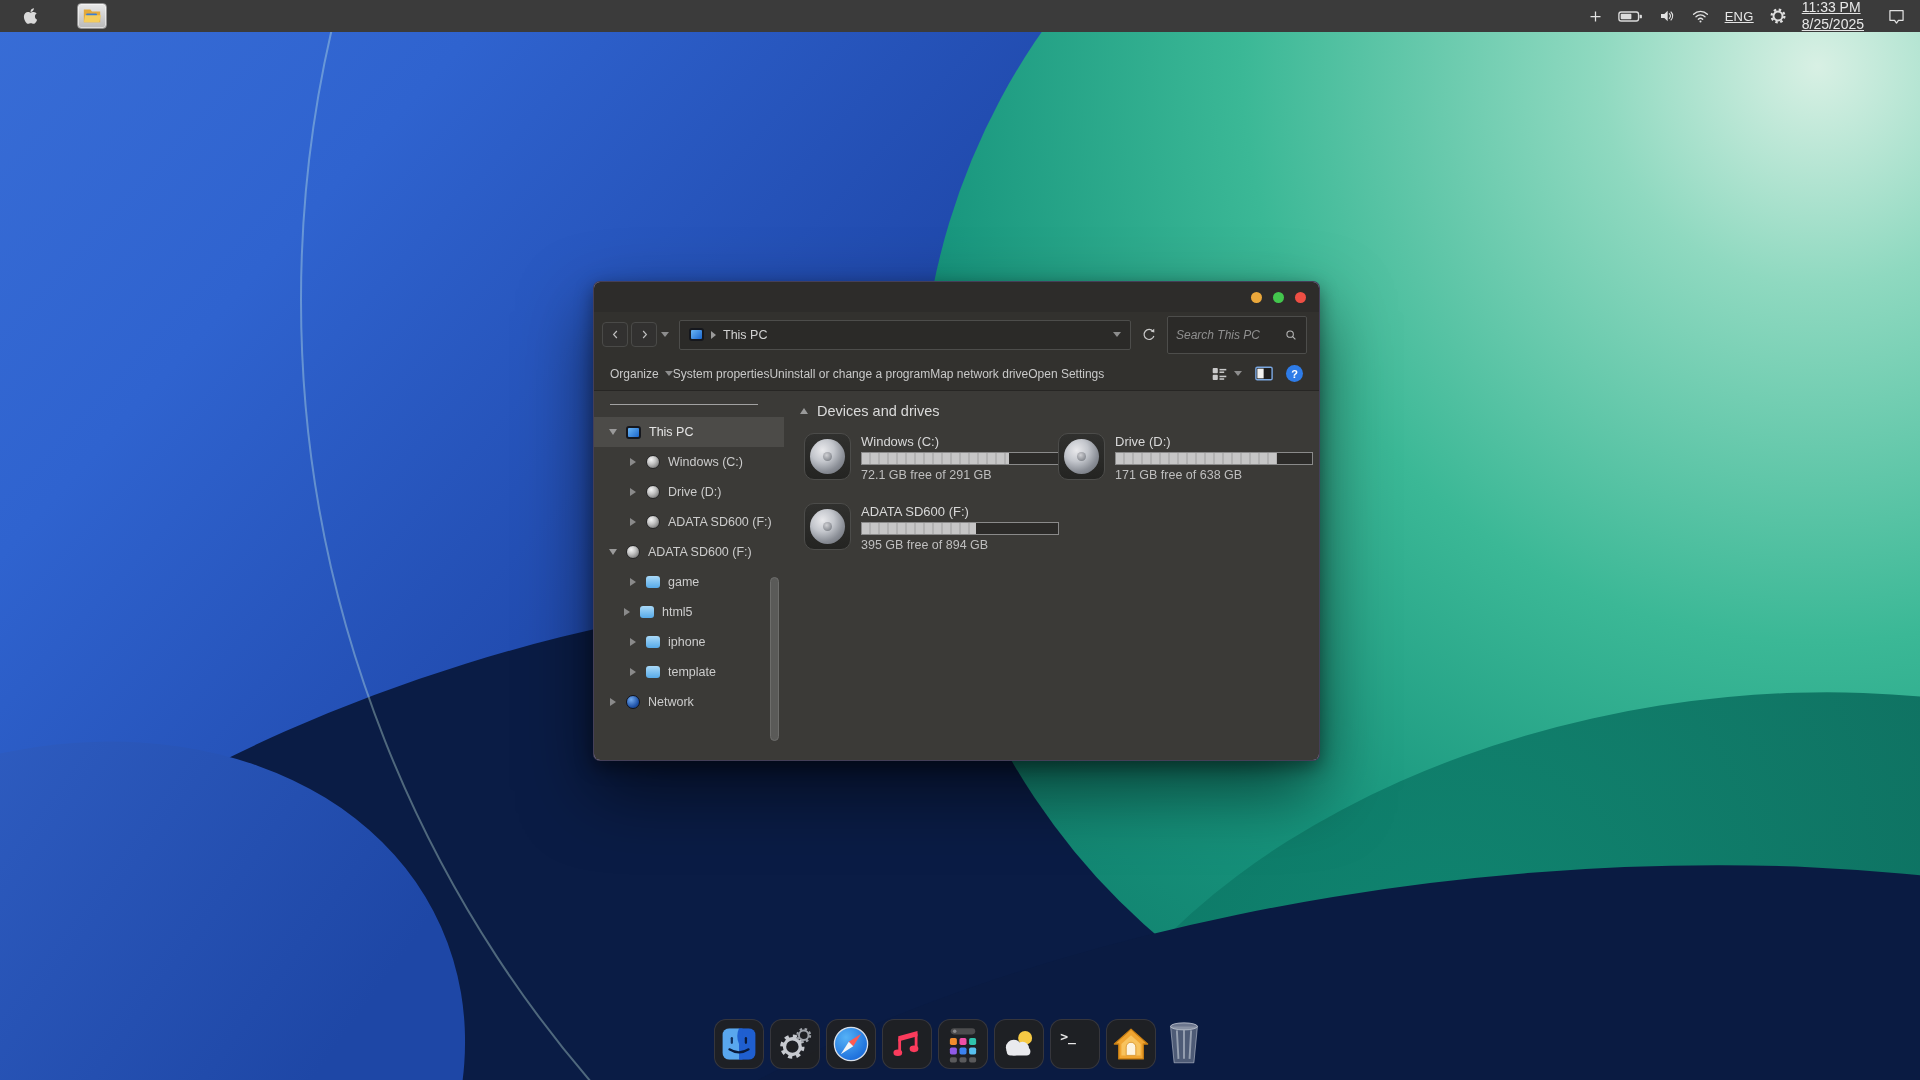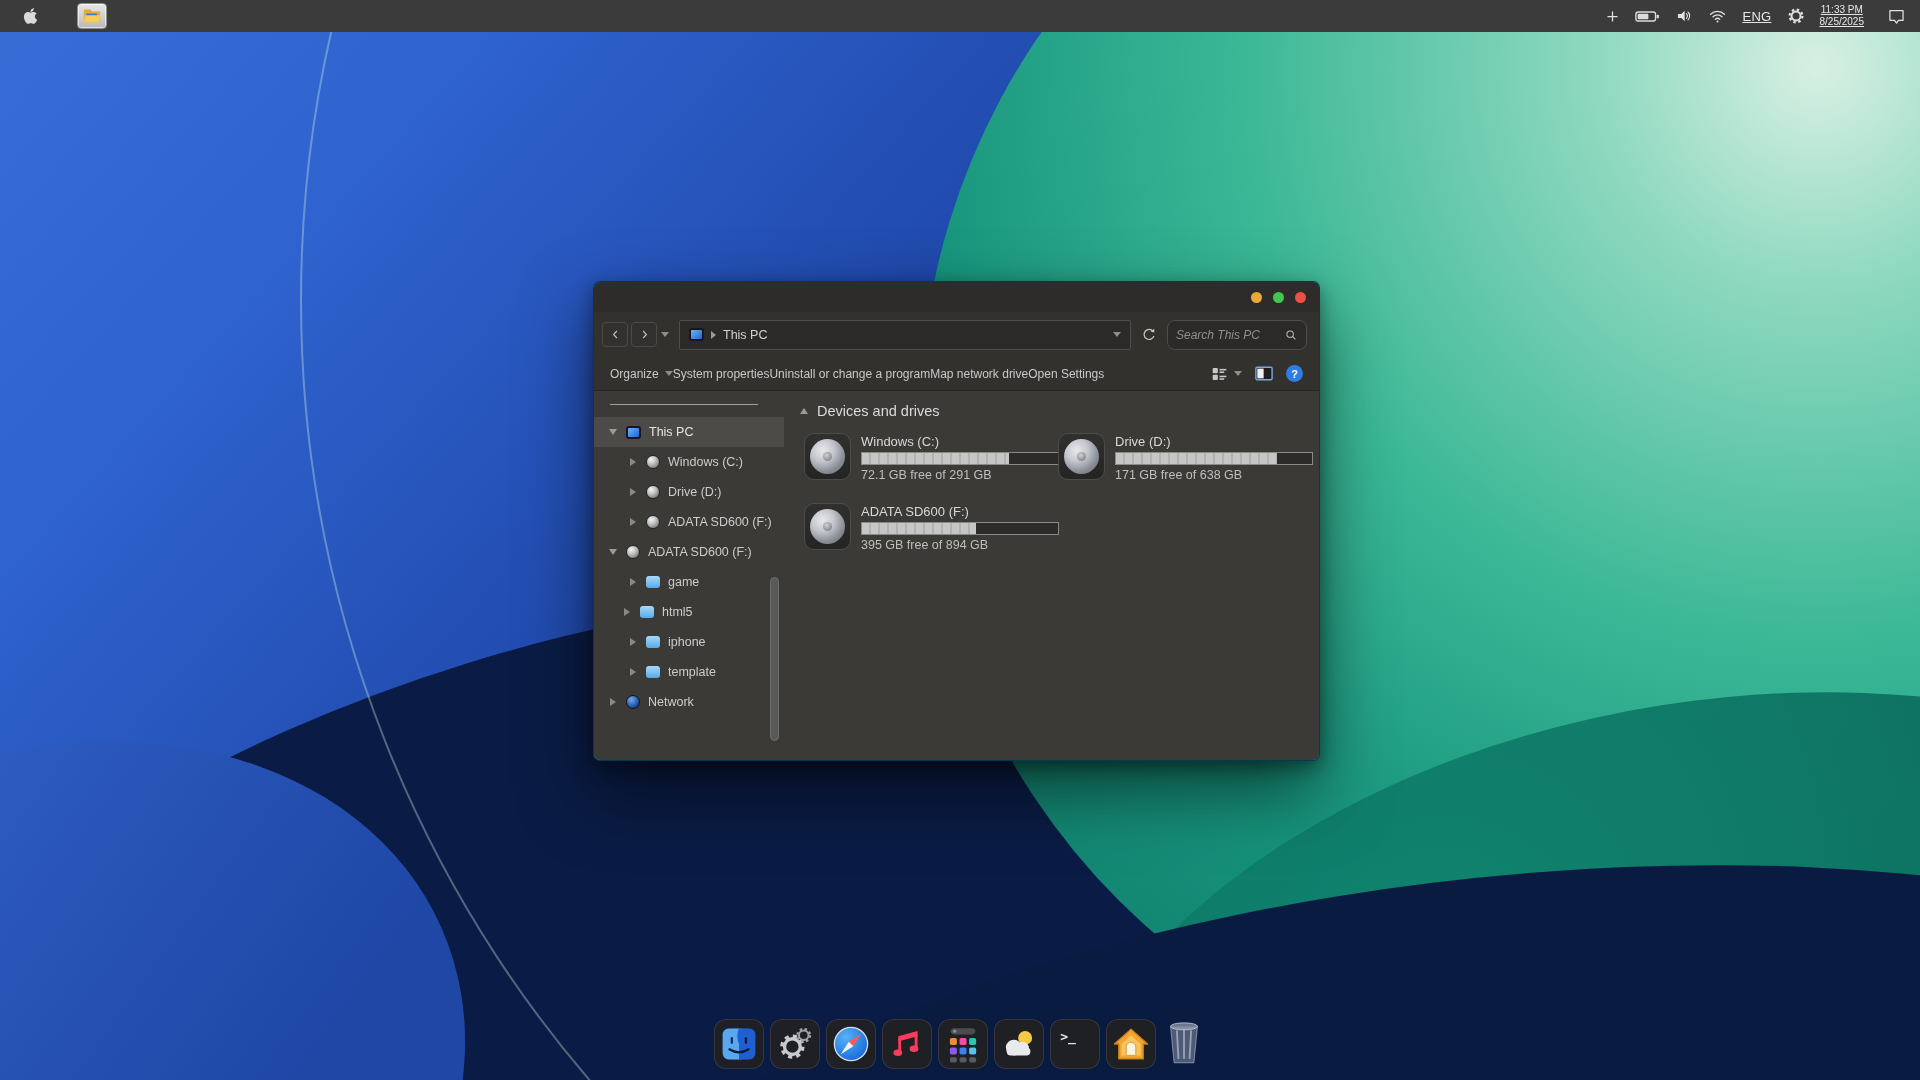--- a/index.html
+++ b/index.html
@@ -33,46 +33,46 @@
   .menubar { position:absolute; top:0; left:0; right:0; height:32px; background:#3b3b3b;
     display:flex; align-items:center; padding:0 14px; z-index:60; color:#e4e4e4; }
   .mb-left { display:flex; align-items:center; }
   .apple { width:17px; height:20px; display:grid; place-items:center; margin-left:8px; }
   .task-btn { margin-left:38px; width:30px; height:26px; border-radius:4px;
     background:linear-gradient(180deg,#e8e8e8,#b9b9b9); border:1px solid #8f8f8f;
     display:grid; place-items:center; box-shadow:inset 0 0 0 1px rgba(255,255,255,.5); }
   .mb-right { margin-left:auto; display:flex; align-items:center; gap:15px;text-decoration:underline; }
   .mb-ico { display:grid; place-items:center; }
   .lang { font-size:13px; letter-spacing:.3px; color:#e8e8e8; }
-  .clock { text-align:center; font-size:10px; line-height:1.2; color:#e8e8e8; }
+  .clock { text-align:left; font-size:14px; line-height:1.2; color:#e8e8e8; }
 
   
   .window { position:absolute; left:593px; top:281px; width:727px; height:480px;
-    background:#0ea5e9; border-radius:7px; overflow:hidden; z-index:10;
+    background:#c4b5fd; border-radius:7px; overflow:hidden; z-index:10;
     border:1px solid rgba(0,0,0,.65);
     box-shadow:0 30px 70px rgba(0,0,0,.55), 0 6px 18px rgba(0,0,0,.4); }
   .titlebar { height:30px; background:#2d2c2a; display:flex; align-items:center; justify-content:flex-end;
     padding-right:13px; gap:11px; }
   .tl-dot { width:11px; height:11px; border-radius:50%; }
 
   .navrow { height:45px; background:#32312e; display:flex; align-items:center; padding:0 12px 0 8px; }
   .nav-btn { width:26px; height:25px; border:1px solid #4a4a48; border-radius:4px;
     display:grid; place-items:center; background:#323130; }
   .nav-btn + .nav-btn { margin-left:3px; }
   .nav-chev { margin-left:4px; width:0; height:0; border-left:4px solid transparent;
     border-right:4px solid transparent; border-top:5px solid #8d8d8d; }
   .addressbar { flex:1; margin-left:10px; height:30px; background:#2b2a28; border:1px solid #4d4d4b;
     border-radius:2px; display:flex; align-items:center; padding:0 9px; gap:7px; }
   .addr-crumb-arrow { width:0; height:0; border-top:4px solid transparent; border-bottom:4px solid transparent;
     border-left:5px solid #9a9a9a; }
   .addr-text { font-size:12.5px; color:#d2d2d2; }
   .addr-drop { margin-left:auto; width:0; height:0; border-left:4px solid transparent;
     border-right:4px solid transparent; border-top:5px solid #8d8d8d; }
   .refresh { margin:0 10px; display:grid; place-items:center; }
-  .searchbox { width:140px; height:30px; background:#2b2a28; border:1px solid #4d4d4b; border-radius:8px;
+  .searchbox { width:140px; height:38px; background:#2b2a28; border:1px solid #4d4d4b; border-radius:2px;
     display:flex; align-items:center; padding:0 8px; gap:6px; }
   .searchbox input { flex:1; min-width:0; background:transparent; border:none; outline:none;
     color:#cfcfcf; font-size:12px; font-style:italic; font-family:"Liberation Sans",sans-serif; }
   .searchbox input::placeholder { color:#8f8f8f; font-style:italic; }
 
   .toolbar { height:34px; background:#32312e; display:flex; align-items:center; padding:0 16px;
     font-size:12px; color:#c9c9c9; border-bottom:1px solid #272624; }
   .tb-item { display:flex; align-items:center; gap:6px; white-space:nowrap; cursor:default; }
   .tb-drop { width:0; height:0; border-left:4px solid transparent; border-right:4px solid transparent;
     border-top:5px solid #8d8d8d; }

